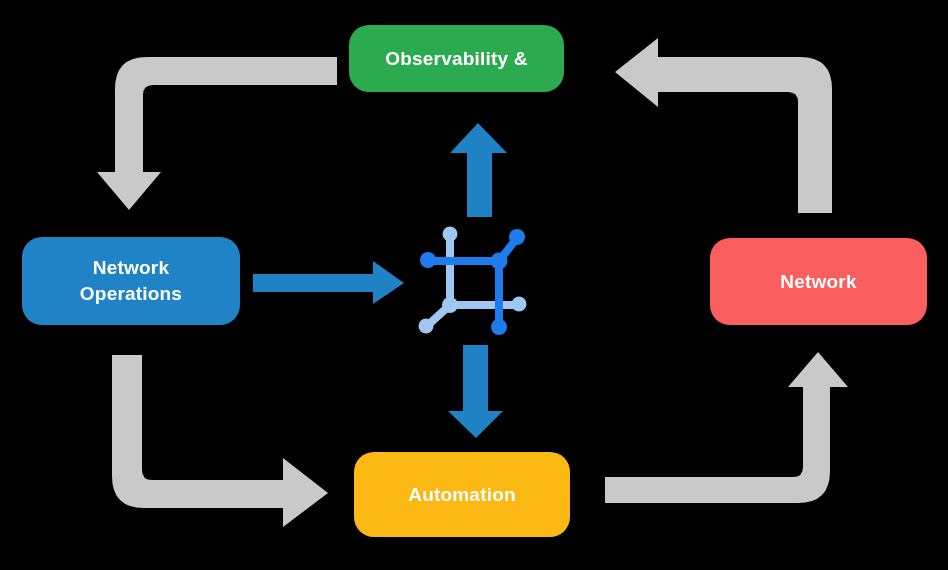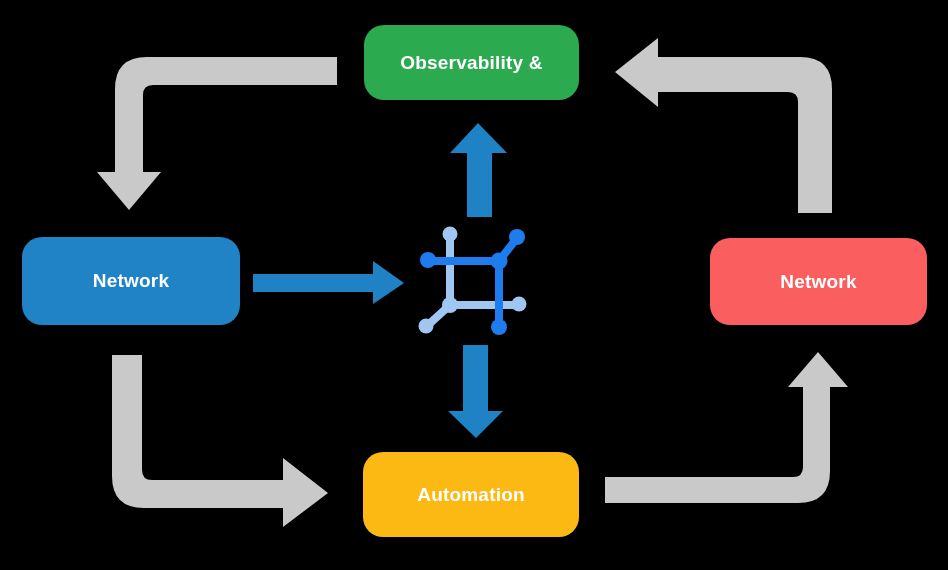--- a/index.html
+++ b/index.html
@@ -23,24 +23,24 @@
   .icon-dark-line{stroke:var(--icon_dark);stroke-width:8;fill:none;stroke-linecap:round;}
   .icon-light-dot{fill:var(--icon_light);}
   .icon-dark-dot{fill:var(--icon_dark);}
   .node{
     position:absolute;border-radius:20px;
     display:flex;align-items:center;justify-content:center;text-align:center;
     color:var(--text);font-size:19px;font-weight:600;line-height:26px;
     letter-spacing:.2px;
   }
   .node span{display:block;}
-  .node-observability{left:364px;top:25px;width:215px;height:75px;background:var(--node_observability);}
+  .node-observability{left:349px;top:25px;width:215px;height:67px;background:var(--node_observability);}
   .node-operations{left:22px;top:237px;width:218px;height:88px;background:var(--node_operations);}
   .node-infrastructure{left:710px;top:238px;width:217px;height:87px;background:var(--node_infrastructure);}
-  .node-automation{left:363px;top:452px;width:216px;height:85px;background:var(--node_automation);}
+  .node-automation{left:354px;top:452px;width:216px;height:85px;background:var(--node_automation);}
 </style>
 </head>
 <body>
 
 <div class="stage">
 
   <svg class="layer" viewBox="0 0 948 570" aria-hidden="true">
 
     <path class="arrow-gray" d="M337,57 L147,57 Q115,57 115,89 L115,172 L97,172 L129,210 L161,172 L143,172 L143,95 Q143,85 153,85 L337,85 Z"></path>
     <path class="arrow-gray" d="M112,355 L112,476 Q112,508 144,508 L283,508 L283,527 L328,493 L283,458 L283,480 L152,480 Q142,480 142,470 L142,355 Z"></path>
@@ -73,20 +73,21 @@
 
   <div class="node node-observability">
     <div>
       <span>Observability &amp;</span>
     </div>
   </div>
 
   <div class="node node-operations">
     <div>
       <span>Network</span>
+      <span>Operations</span>
     </div>
   </div>
 
   <div class="node node-infrastructure">
     <div>
       <span>Network</span>
     </div>
   </div>
 
   <div class="node node-automation">

